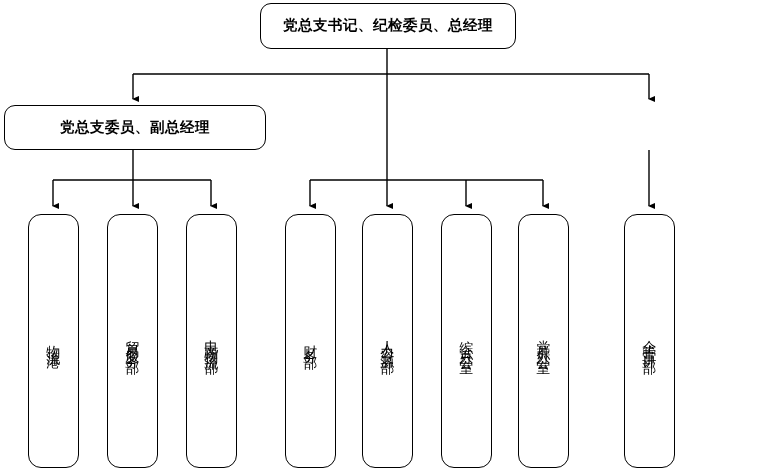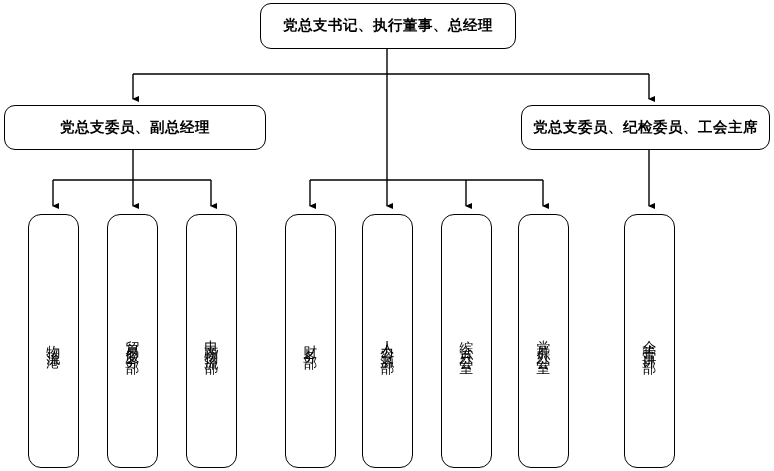--- a/index.html
+++ b/index.html
@@ -89,30 +89,27 @@
 
     <path d="M 310 180 L 543 180" stroke="#000000" stroke-width="1.4" fill="none"></path>
     <path d="M 310 180 L 310 206" stroke="#000000" stroke-width="1.4" fill="none" marker-end="url(#arrowhead)"></path>
     <path d="M 466 180 L 466 206" stroke="#000000" stroke-width="1.4" fill="none" marker-end="url(#arrowhead)"></path>
     <path d="M 543 180 L 543 206" stroke="#000000" stroke-width="1.4" fill="none" marker-end="url(#arrowhead)"></path>
 
     <path d="M 649 150 L 649 206" stroke="#000000" stroke-width="1.4" fill="none" marker-end="url(#arrowhead)"></path>
   </svg>
 
   <div class="node top-node" style="left:260px; top:3px; width:256px; height:46px;">
-    <span>党总支书记、执行董事、总经理</span>
+    <span>党总支书记、纪检委员、总经理</span>
   </div>
 
   <div class="node mgr-node" style="left:4px; top:105px; width:262px; height:45px;align-items:center;">
     <span>党总支委员、副总经理</span>
   </div>
 
-  <div class="node mgr-node" style="left:521px; top:105px; width:249px; height:45px;">
-    <span>党总支委员、纪检委员、工会主席</span>
-  </div>
 
   <div class="node dept-node" style="left:28px; top:214px; width:51px; height:254px;">
     <span class="dept-label">物流港</span>
   </div>
 
   <div class="node dept-node" style="left:107px; top:214px; width:51px; height:254px;">
     <span class="dept-label">贸易服务部</span>
   </div>
 
   <div class="node dept-node" style="left:186px; top:214px; width:51px; height:254px;">

